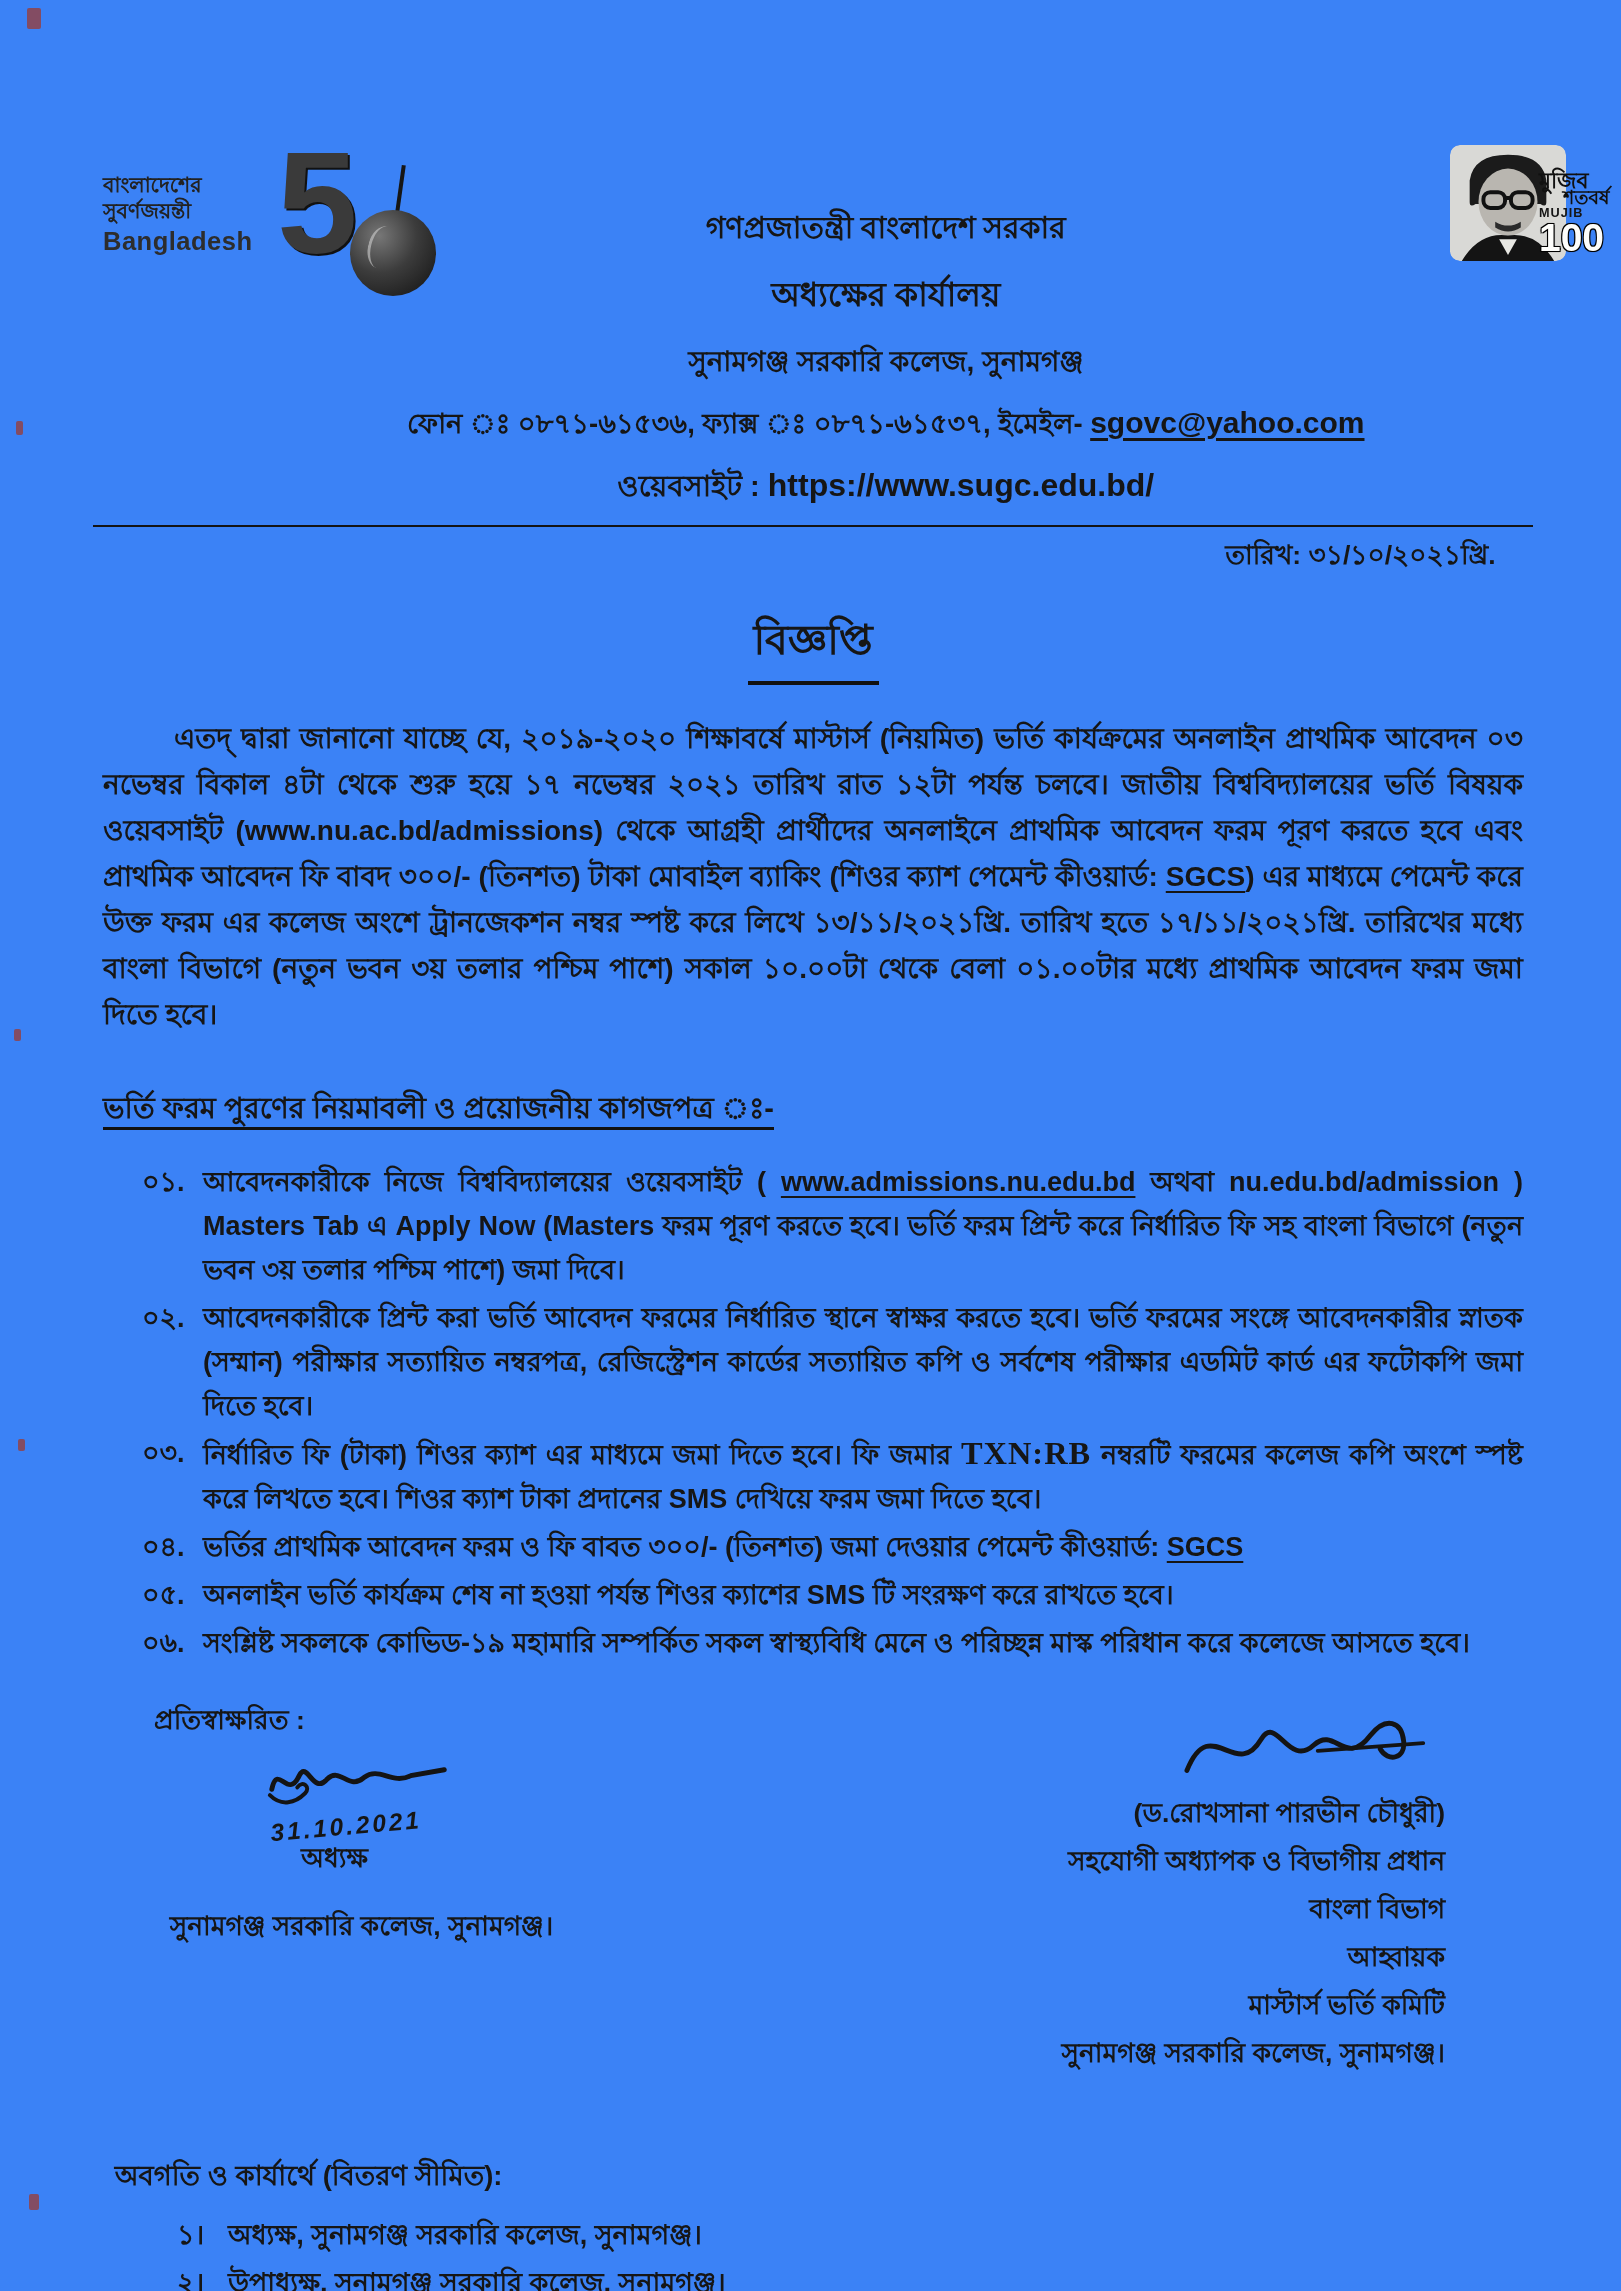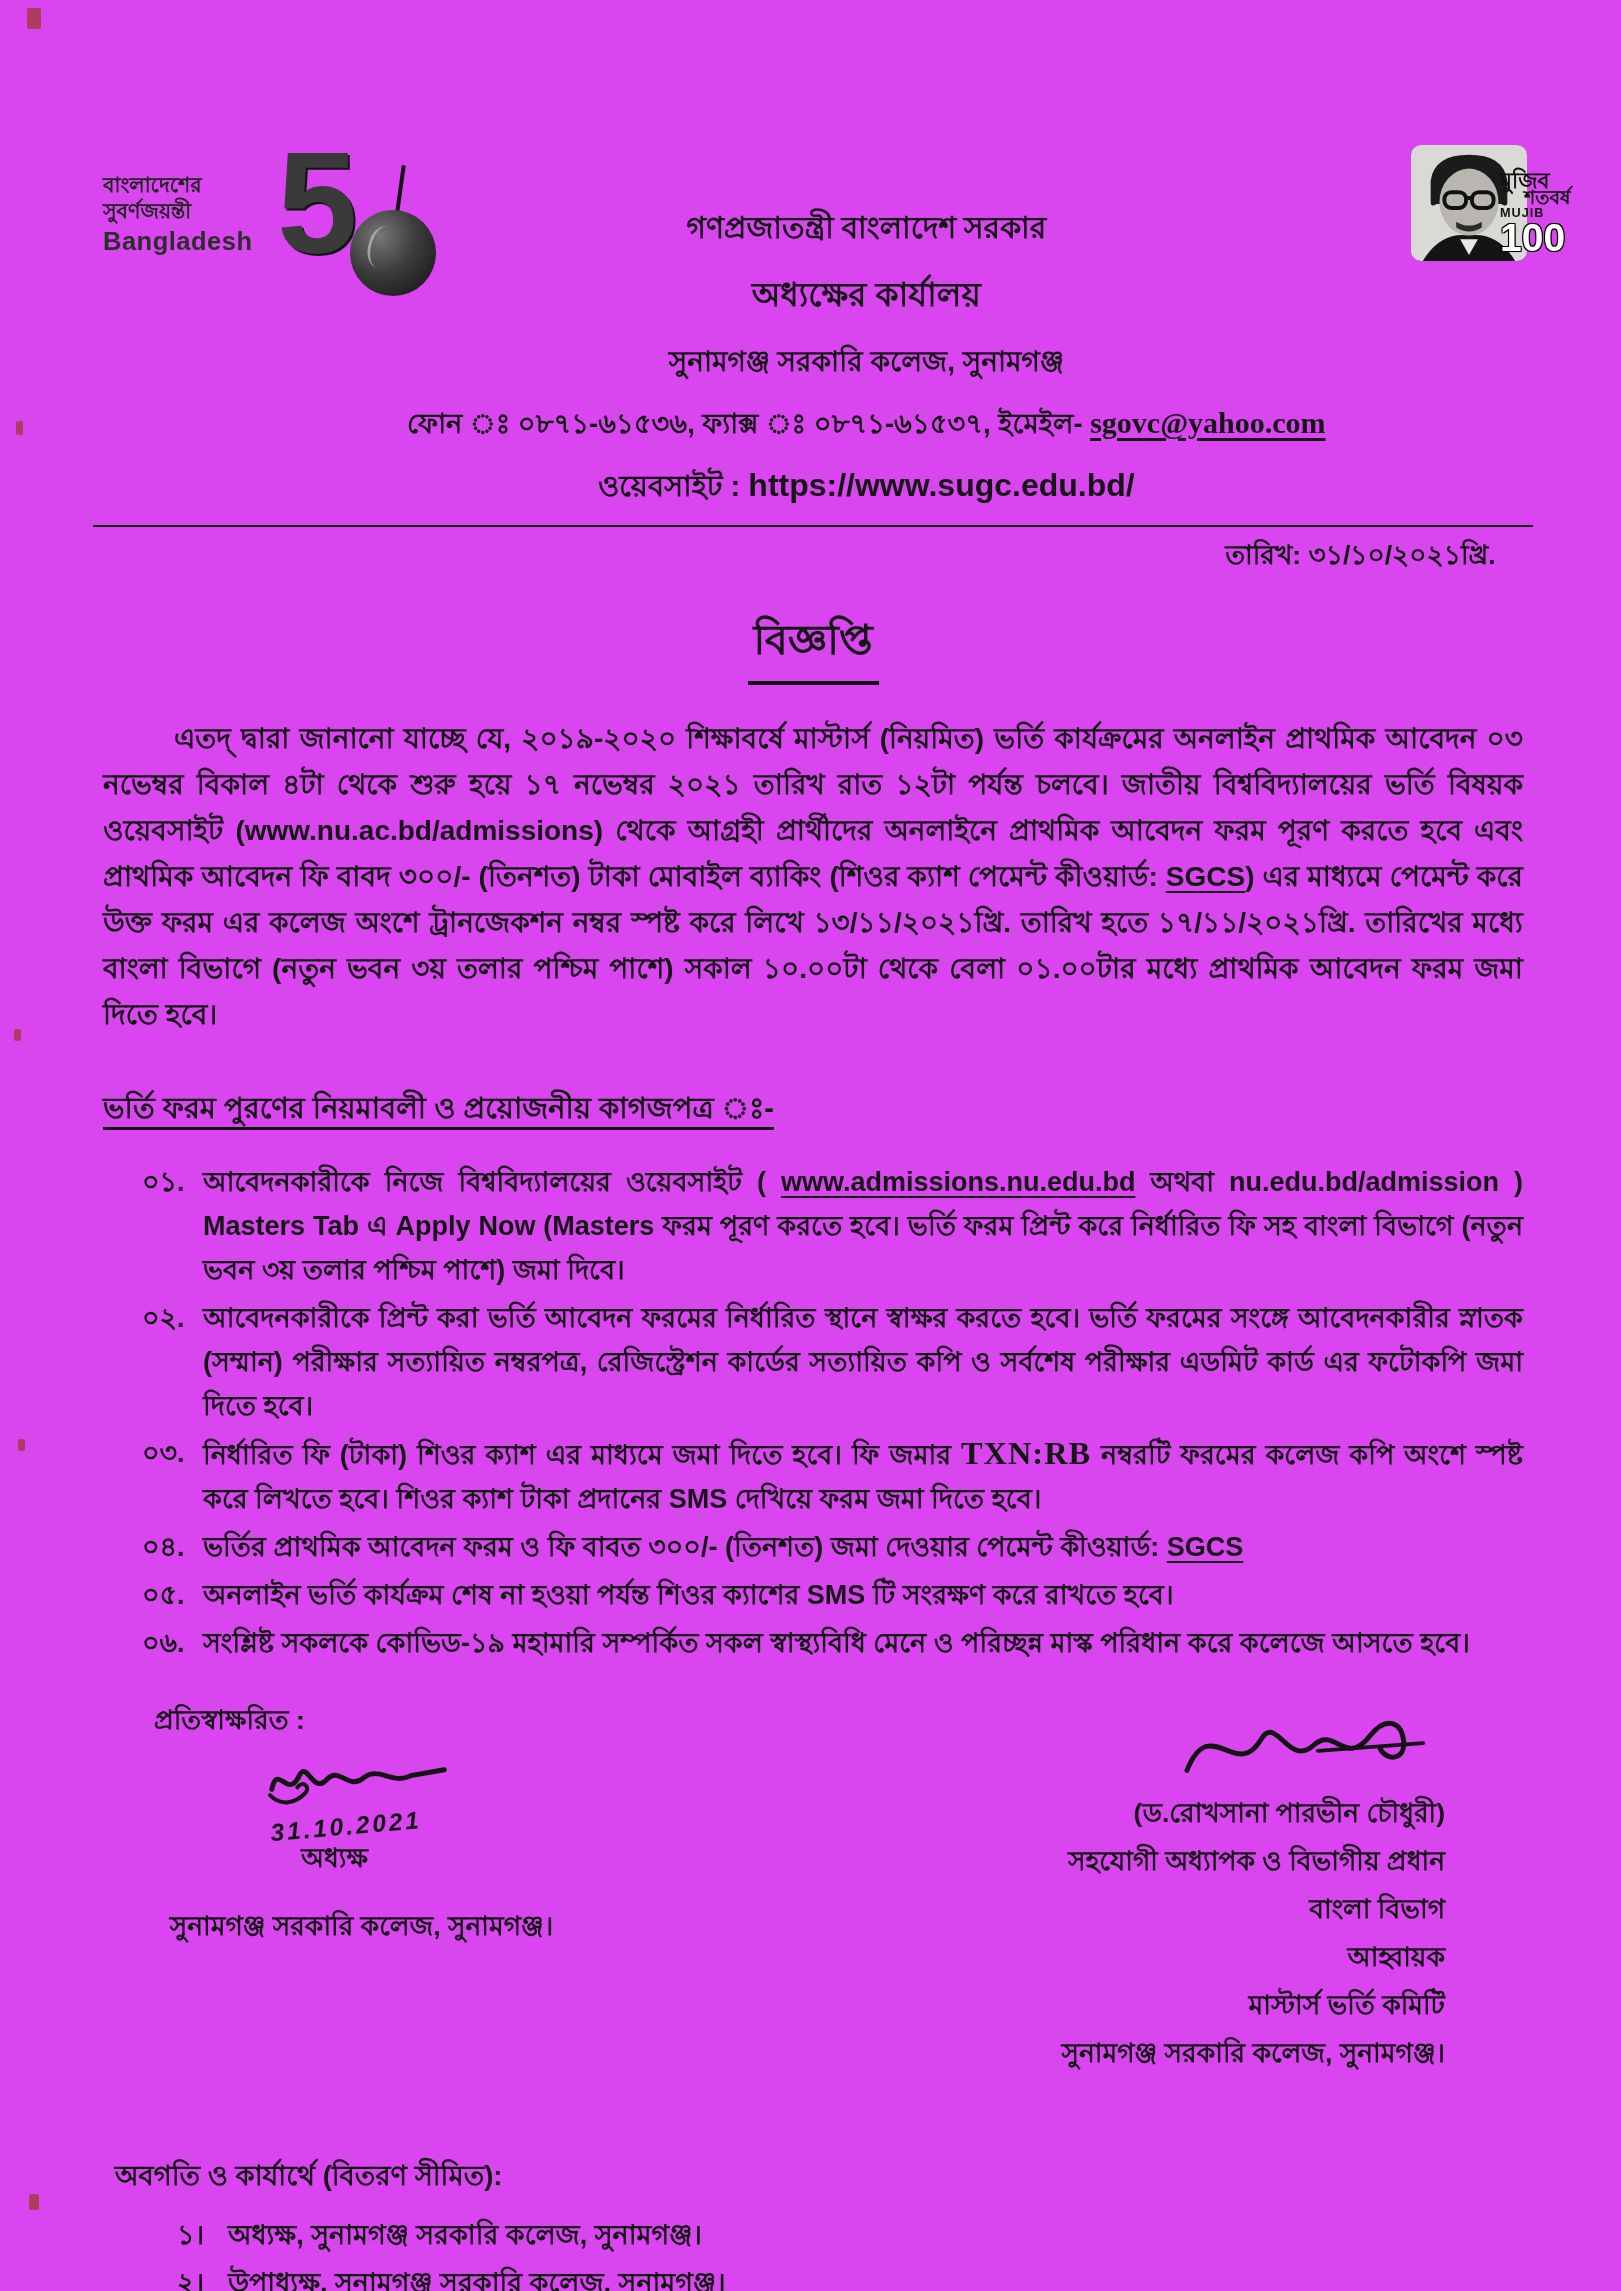--- a/index.html
+++ b/index.html
@@ -1,20 +1,20 @@
 <!DOCTYPE html>
 <html lang="bn"><head>
 <meta charset="utf-8">
 <style>
   html,body{margin:0;padding:0;background:#e8e8e8;}
   .page{
     position:relative;
     width:1621px;height:2292px;
     margin:0 auto;
-    background:#d946ef;
+    background:#3b82f6;
     color:#161616;
     font-family:"Liberation Sans", sans-serif;
     overflow:hidden;
     box-sizing:border-box;
     padding:0 98px 0 103px;
   }
   
   .scan-mark{position:absolute;background:#9c3a32;opacity:.75;border-radius:2px;}
   .sm1{left:27.4px;top:7.8px;width:13.7px;height:21.6px;}
   .sm2{left:15.7px;top:421px;width:7.8px;height:13.7px;}
@@ -31,21 +31,21 @@
   .logo50-zero{position:absolute;left:247px;top:65px;width:86px;height:86px;border-radius:50%;
     background:radial-gradient(circle at 34% 30%, #777 0%, #3c3c3c 45%, #101010 100%);}
   .logo50-zero:after{content:"";position:absolute;left:17.6px;top:15.7px;width:25.5px;height:43px;border-left:3.9px solid #cfcfcf;border-radius:50%;transform:rotate(14deg);opacity:.6;}
   .logo50-flagpole{position:absolute;left:294px;top:19.6px;width:3.9px;height:69px;background:#161616;transform:rotate(8deg);}
 
   .header-center{flex:1;text-align:center;padding-top:59px;}
   .h-gov{font-size:30px;font-weight:700;font-family:Liberation Serif, serif;}
   .h-office{font-size:33px;font-weight:800;margin-top:13.7px;}
   .h-college{font-size:28px;font-weight:700;margin-top:15.7px;}
   .h-contact{font-size:27.4px;font-weight:700;margin-top:15.7px;white-space:nowrap;}
-  .h-email{font-family:Liberation Serif, serif;font-weight:600;font-size:30px;text-decoration:underline;text-underline-offset:4.9px;}
+  .h-email{font-family:Liberation Sans, sans-serif;font-weight:600;font-size:30px;text-decoration:underline;text-underline-offset:4.9px;}
   .h-site{font-size:29px;font-weight:700;margin-top:13.7px;}
   .h-url{font-size:32px;font-weight:600;}
 
   .logo-mujib{flex:0 0 245px;display:flex;align-items:flex-start;justify-content:flex-end;padding-top:0;}
   .mujib-wrap{display:flex;align-items:flex-end;}
   .mujib-portrait{width:116px;height:116px;border-radius:9.8px;overflow:hidden;}
   .mujib-text{margin-left:-27.4px;margin-bottom:5.9px;text-align:left;}
   .mujib-bn1{font-size:21.6px;font-weight:800;color:#101010;line-height:21.6px;}
   .mujib-bn2{font-size:19px;font-weight:700;color:#101010;line-height:14.7px;padding-left:24px;}
   .mujib-en{font-size:12.7px;font-weight:700;letter-spacing:1px;color:#151515;}

